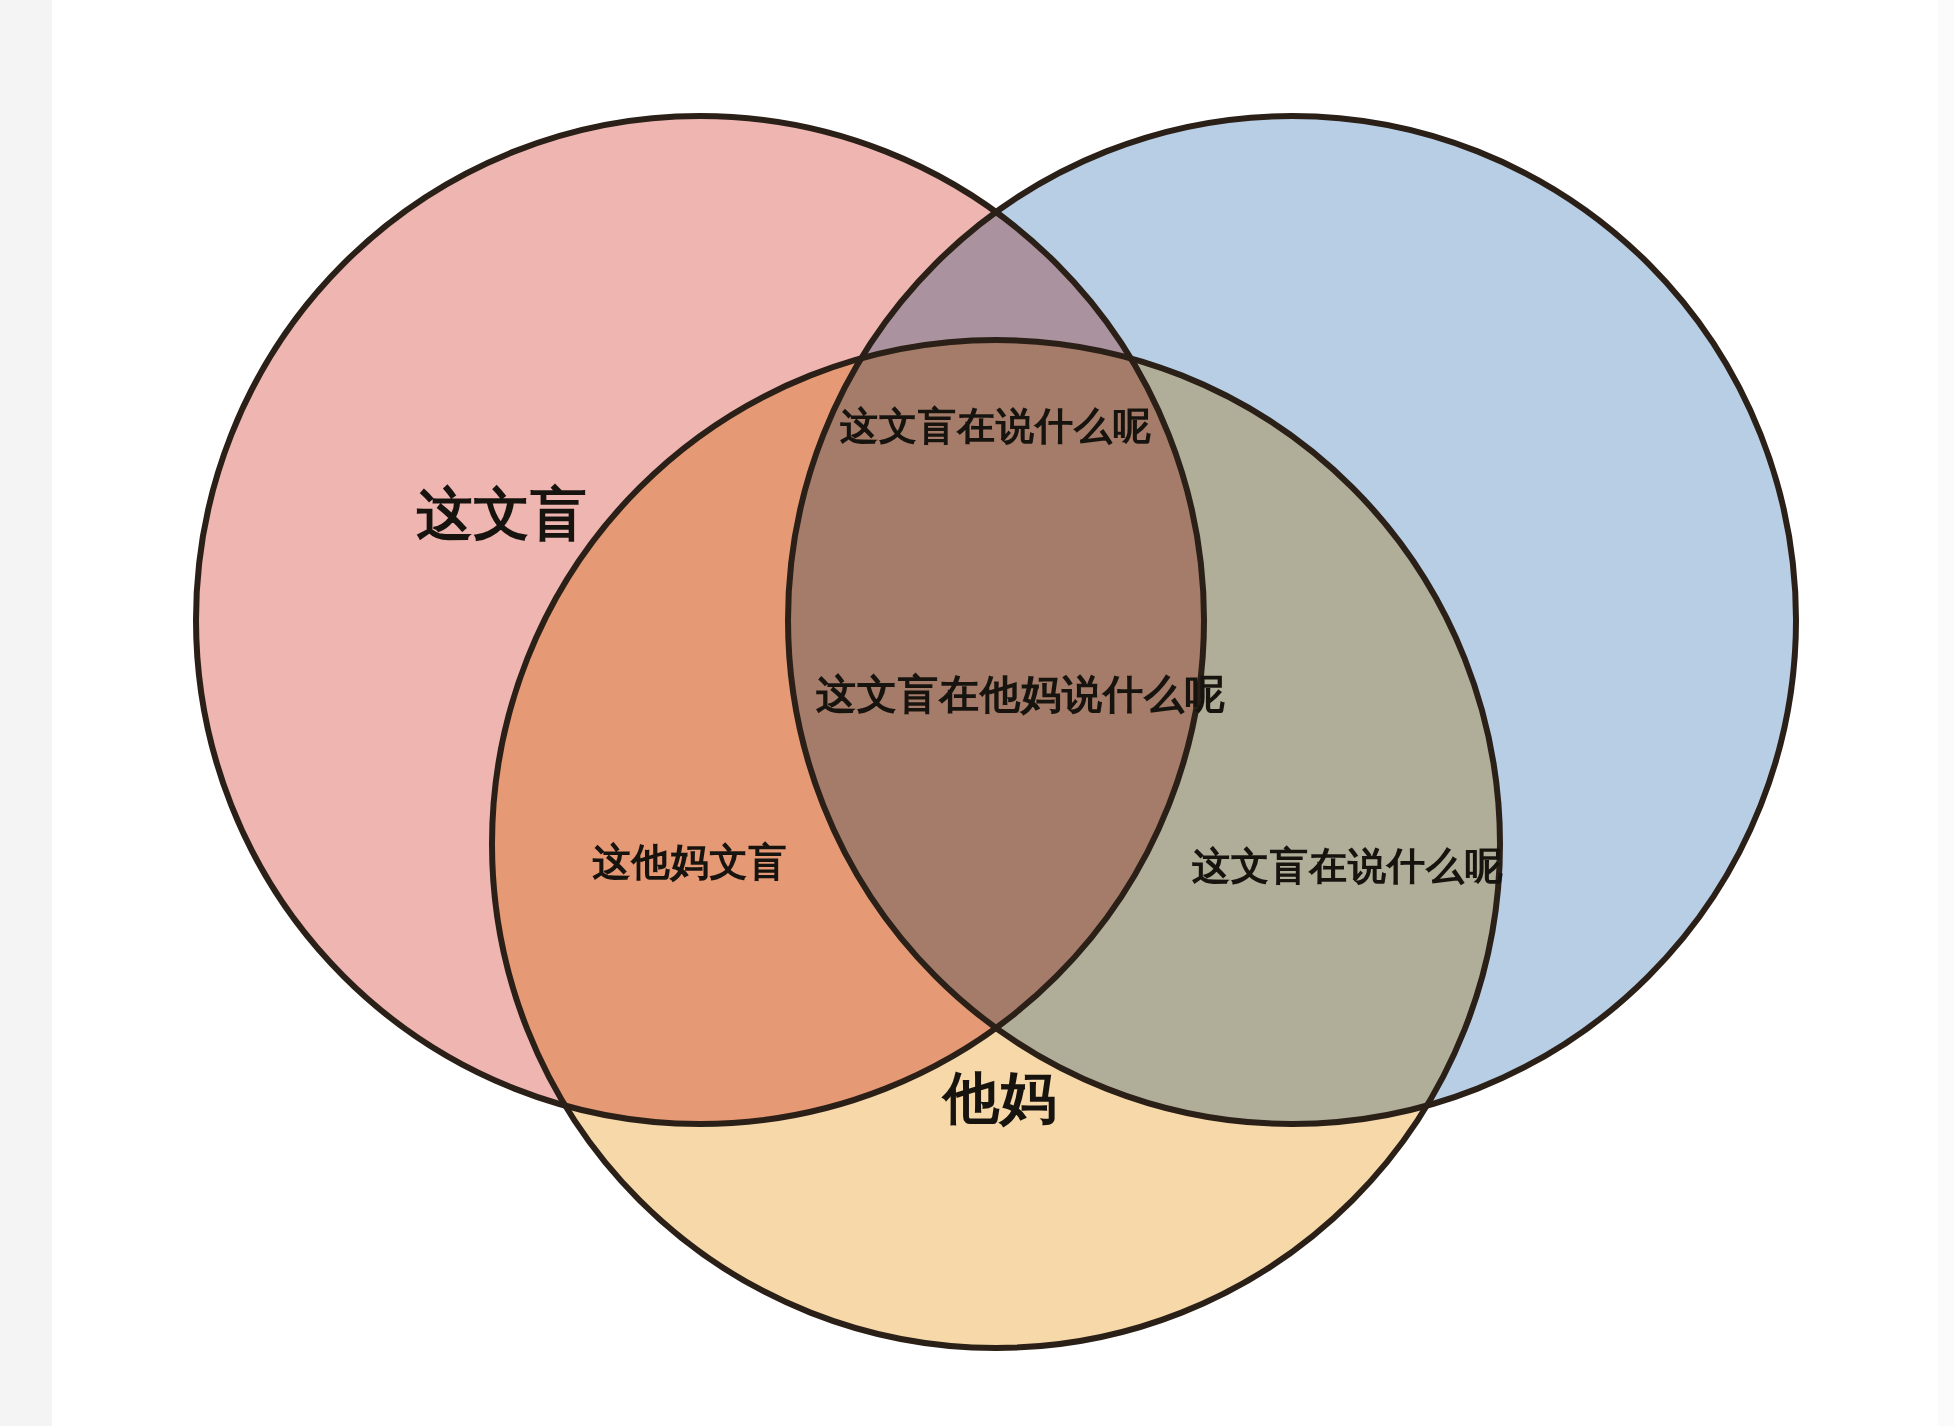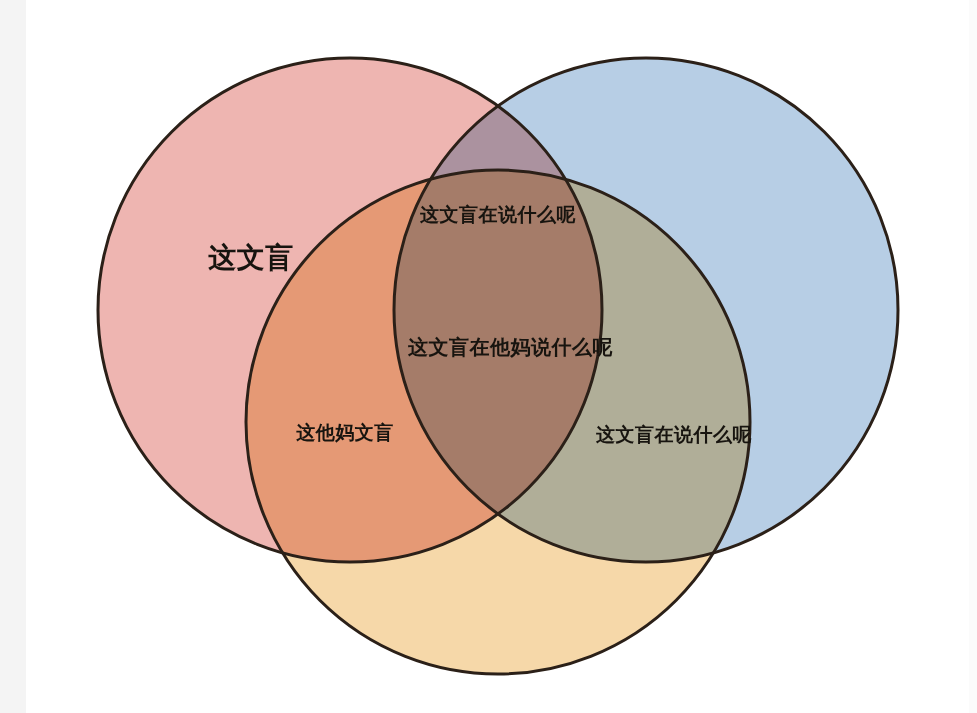--- a/index.html
+++ b/index.html
@@ -91,20 +91,21 @@
     <g>
       <circle class="venn-outline" cx="350" cy="310" r="252" stroke="#2b2018"></circle>
       <circle class="venn-outline" cx="646" cy="310" r="252" stroke="#2b2018"></circle>
       <circle class="venn-outline" cx="498" cy="422" r="252" stroke="#2b2018"></circle>
     </g>
   </svg>
 
   <div class="label label-main" style="left:251px; top:258px;">这文盲</div>
 
 
+  <div class="label label-main" style="left:500px; top:550px;">他妈</div>
 
   <div class="label label-pair" style="left:498px; top:214px;">这文盲在说什么呢</div>
 
   <div class="label label-center" style="left:498px; top:347px;padding-left:25px;">这文盲在他妈说什么呢</div>
 
   <div class="label label-pair" style="left:333px; top:432px;margin-left:12px;">这他妈文盲</div>
 
   <div class="label label-pair" style="left:674px; top:434px;">这文盲在说什么呢</div>
 
 </div>

